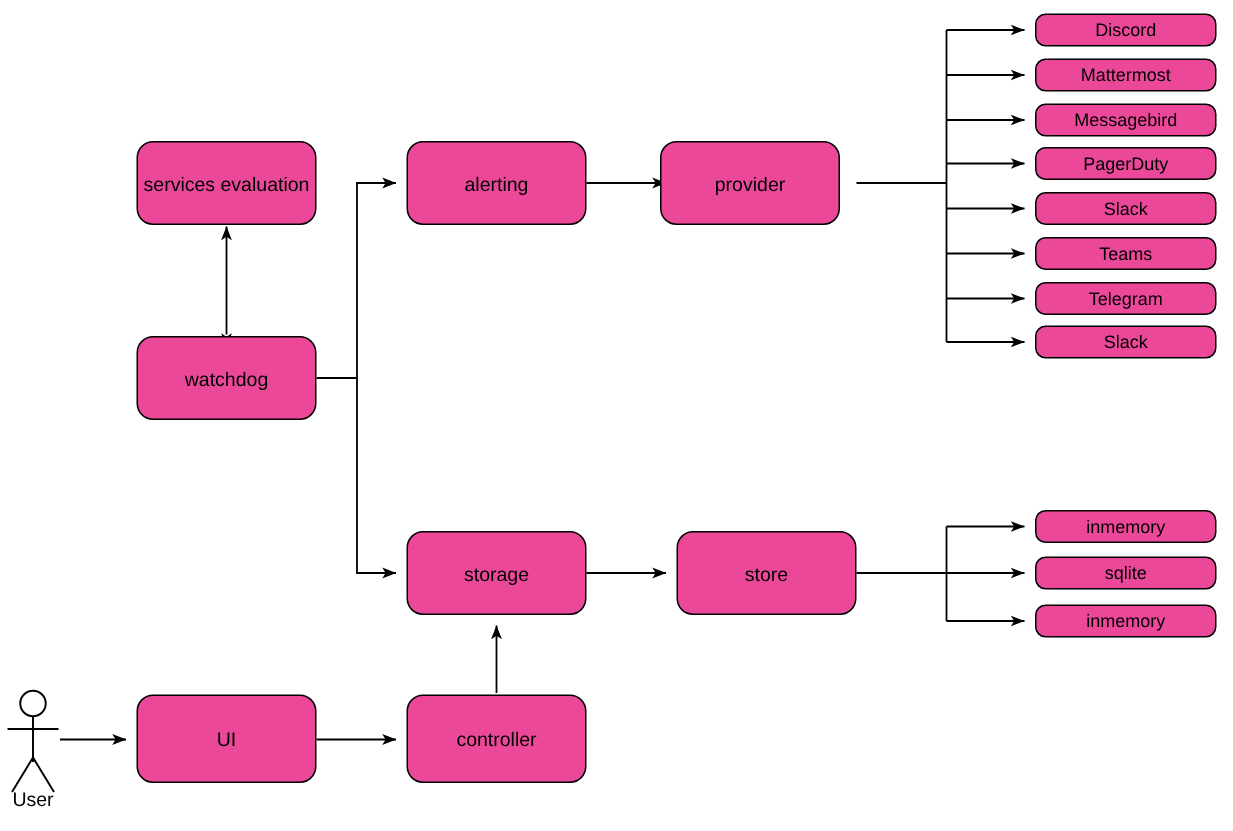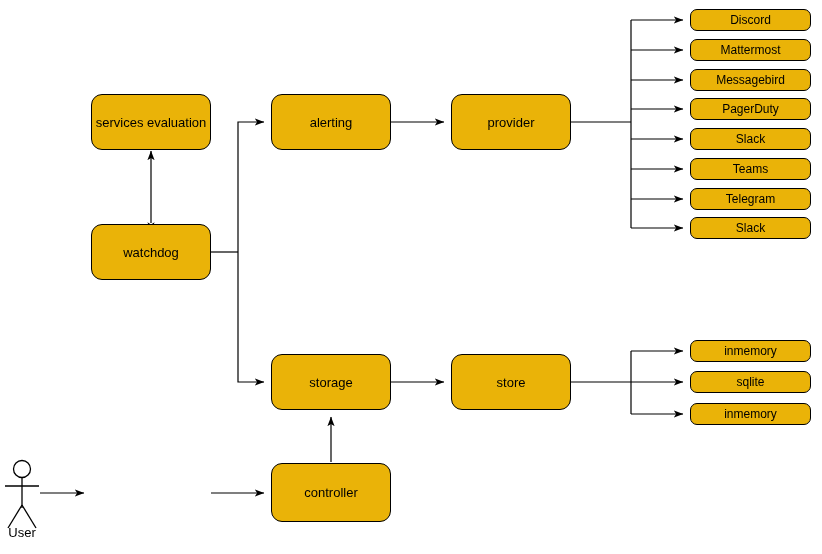--- a/index.html
+++ b/index.html
@@ -22,21 +22,21 @@
     position: absolute;
     left: 0;
     top: 0;
     width: 822px;
     height: 554px;
     pointer-events: none;
   }
   .node {
     position: absolute;
     box-sizing: border-box;
-    background: #eab308;
+    background: #ec4899;
     border: 1px solid #000000;
     display: flex;
     align-items: center;
     justify-content: center;
     text-align: center;
     color: #000000;
   }
   .node.main {
     border-radius: 11px;
     font-size: 13px;
@@ -126,28 +126,31 @@
 
   <div class="node main" style="left:91px; top:94px; width:120px; height:56px;">
     <span>services evaluation</span>
   </div>
   <div class="node main" style="left:91px; top:224px; width:120px; height:56px;">
     <span>watchdog</span>
   </div>
   <div class="node main" style="left:271px; top:94px; width:120px; height:56px;">
     <span>alerting</span>
   </div>
-  <div class="node main" style="left:451px; top:94px; width:120px; height:56px;">
+  <div class="node main" style="left:440px; top:94px; width:120px; height:56px;">
     <span>provider</span>
   </div>
   <div class="node main" style="left:271px; top:354px; width:120px; height:56px;">
     <span>storage</span>
   </div>
   <div class="node main" style="left:451px; top:354px; width:120px; height:56px;">
     <span>store</span>
+  </div>
+  <div class="node main" style="left:91px; top:463px; width:120px; height:59px;">
+    <span>UI</span>
   </div>
   <div class="node main" style="left:271px; top:463px; width:120px; height:59px;">
     <span>controller</span>
   </div>
 
   <div class="node leaf" style="left:690px; top:9px; width:121px; height:22px;">
     <span>Discord</span>
   </div>
   <div class="node leaf" style="left:690px; top:39px; width:121px; height:22px;">
     <span>Mattermost</span>

